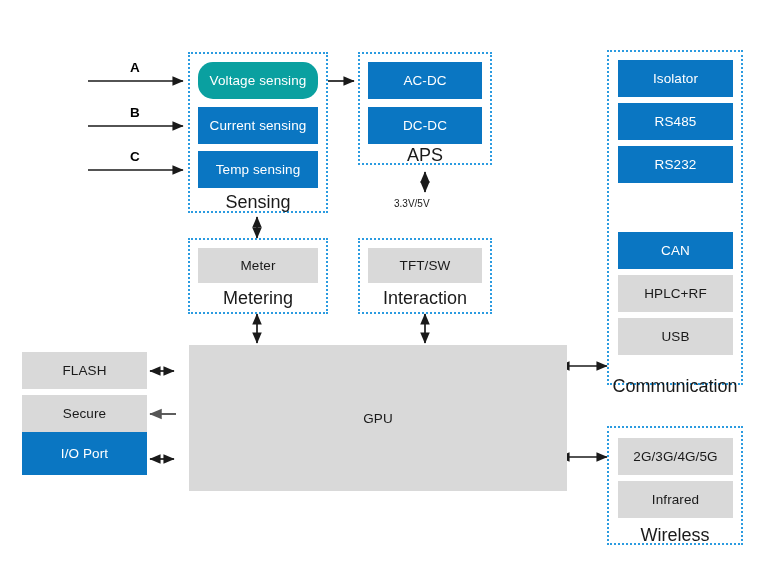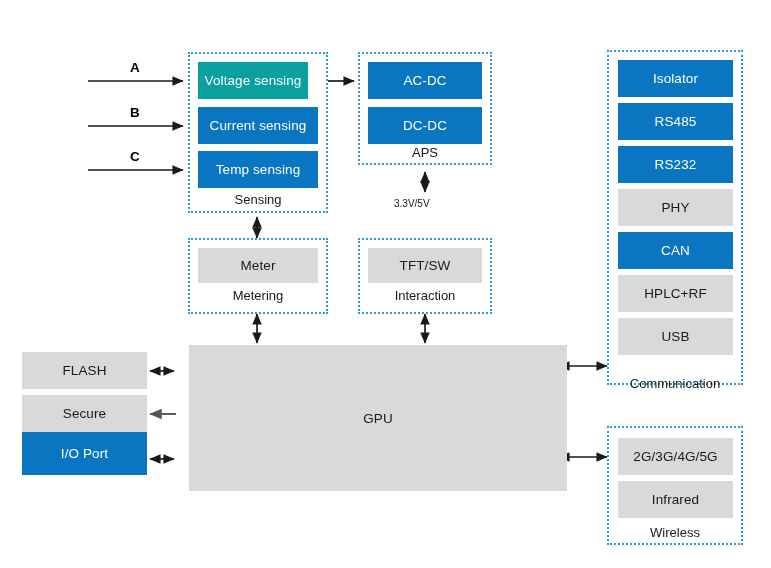--- a/index.html
+++ b/index.html
@@ -20,21 +20,21 @@
     position: absolute;
     border: 2px dotted #2b9be0;
     box-sizing: border-box;
     background: transparent;
   }
   .group-label {
     position: absolute;
     left: 0;
     right: 0;
     text-align: center;
-    font-size: 13px;
+    font-size: 18px;
     color: #1a1a1a;
     line-height: 1;
   }
   
   .block {
     position: absolute;
     box-sizing: border-box;
     display: flex;
     align-items: center;
     justify-content: center;
@@ -115,21 +115,21 @@
     <g stroke="#555555" stroke-width="1.9" fill="none">
       <line x1="176" y1="414" x2="150" y2="414" marker-end="url(#ahs)"></line>
     </g>
   </svg>
 
   <div class="siglabel" style="left:130px; top:60px;">A</div>
   <div class="siglabel" style="left:130px; top:105px;">B</div>
   <div class="siglabel" style="left:130px; top:149px;">C</div>
 
   <div class="group" style="left:188px; top:52px; width:140px; height:161px;"></div>
-  <div class="block blk-teal" style="left:198px; top:62px; width:110px; height:37px;">Voltage sensing</div>
+  <div class="block blk-teal" style="left:198px; top:62px; width:120px; height:37px;border-radius:15px;">Voltage sensing</div>
   <div class="block blk-blue" style="left:198px; top:107px; width:120px; height:37px;">Current sensing</div>
   <div class="block blk-blue" style="left:198px; top:151px; width:120px; height:37px;">Temp sensing</div>
   <div class="group-label" style="left:188px; top:193px; width:140px;">Sensing</div>
 
   <div class="group" style="left:358px; top:52px; width:134px; height:113px;"></div>
   <div class="block blk-blue" style="left:368px; top:62px; width:114px; height:37px;">AC-DC</div>
   <div class="block blk-blue" style="left:368px; top:107px; width:114px; height:37px;">DC-DC</div>
   <div class="group-label" style="left:358px; top:146px; width:134px;">APS</div>
 
   <div class="freetext" style="left:394px; top:198px;">3.3V/5V</div>
@@ -139,21 +139,20 @@
   <div class="group-label" style="left:188px; top:289px; width:140px;">Metering</div>
 
   <div class="group" style="left:358px; top:238px; width:134px; height:76px;"></div>
   <div class="block blk-grey" style="left:368px; top:248px; width:114px; height:35px;">TFT/SW</div>
   <div class="group-label" style="left:358px; top:289px; width:134px;">Interaction</div>
 
   <div class="group" style="left:607px; top:50px; width:136px; height:335px;"></div>
   <div class="block blk-blue" style="left:618px; top:60px; width:115px; height:37px;">Isolator</div>
   <div class="block blk-blue" style="left:618px; top:103px; width:115px; height:37px;">RS485</div>
   <div class="block blk-blue" style="left:618px; top:146px; width:115px; height:37px;">RS232</div>
-  <div class="block blk-grey" style="left:618px; top:189px; width:115px; height:37px;">PHY</div>
   <div class="block blk-blue" style="left:618px; top:232px; width:115px; height:37px;">CAN</div>
   <div class="block blk-grey" style="left:618px; top:275px; width:115px; height:37px;">HPLC+RF</div>
   <div class="block blk-grey" style="left:618px; top:318px; width:115px; height:37px;">USB</div>
   <div class="group-label" style="left:607px; top:365px; width:136px;margin-top:12px;">Communication</div>
 
   <div class="group" style="left:607px; top:426px; width:136px; height:119px;"></div>
   <div class="block blk-grey" style="left:618px; top:438px; width:115px; height:37px;">2G/3G/4G/5G</div>
   <div class="block blk-grey" style="left:618px; top:481px; width:115px; height:37px;">Infrared</div>
   <div class="group-label" style="left:607px; top:526px; width:136px;">Wireless</div>
 

